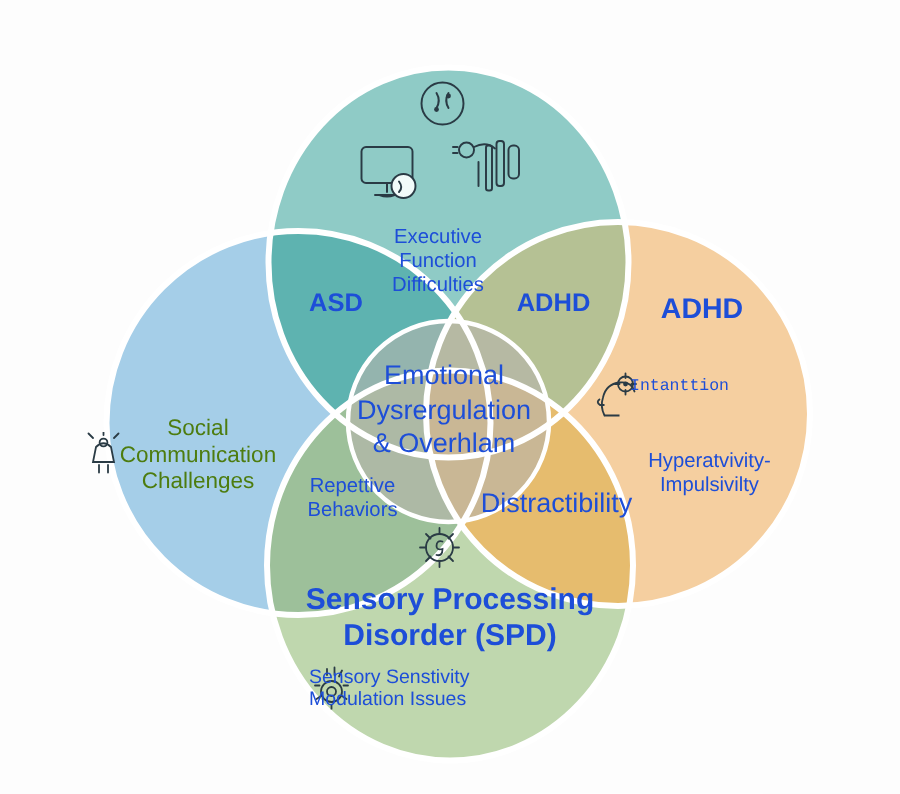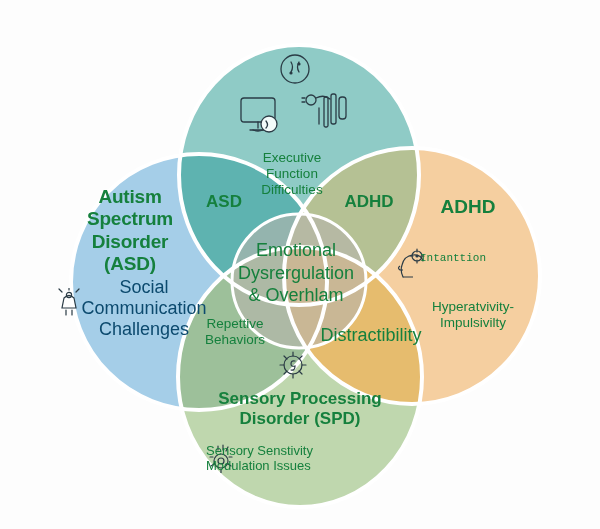--- a/index.html
+++ b/index.html
@@ -5,30 +5,30 @@
   html,body{margin:0;padding:0;}
   body{
     width:600px;height:529px;
     background:#ffffff;
     font-family:"Liberation Sans", sans-serif;
     overflow:hidden;
   }
   #canvas{position:relative;width:600px;height:529px;background:#fdfdfd;}
   svg.venn{position:absolute;left:0;top:0;width:600px;height:529px;}
 
-  .lbl{position:absolute;text-align:center;color:#15803d;line-height:1.18;}
+  .lbl{position:absolute;text-align:center;color:#1d4ed8;line-height:1.18;}
   .lbl.bold{font-weight:bold;}
 
   
   #asd-title{left:40px;top:186px;width:180px;font-size:19px;font-weight:bold;letter-spacing:-0.2px;}
-  #asd-sub{left:56px;top:277px;width:176px;font-size:18px;color:#0c4a6e;}
+  #asd-sub{left:44px;top:277px;width:176px;font-size:15px;color:#4d7c0f;}
   #adhd-title{left:398px;top:196px;width:140px;font-size:19px;font-weight:bold;}
   #adhd-sub1{left:420px;top:252px;width:120px;font-size:11px;text-align:left;font-family:Liberation Mono, monospace;}
   #adhd-sub2{left:398px;top:299px;width:150px;font-size:13.5px;}
-  #spd-title{left:185px;top:389px;width:230px;font-size:17px;font-weight:bold;}
+  #spd-title{left:185px;top:389px;width:230px;font-size:20px;font-weight:bold;}
   #spd-sub{left:206px;top:443px;width:200px;font-size:13px;text-align:left;}
 
   
   #exec{left:232px;top:150px;width:120px;font-size:13.5px;}
   #asd-ov{left:186px;top:192px;width:76px;font-size:17px;font-weight:bold;}
   #adhd-ov{left:326px;top:192px;width:86px;font-size:17px;font-weight:bold;}
   #repet{left:183px;top:316px;width:104px;font-size:13.5px;}
   #distract{left:316px;top:325px;width:110px;font-size:18px;}
   #center-lbl{left:232px;top:239px;width:128px;font-size:18px;line-height:1.25;}
 
@@ -148,26 +148,20 @@
 
   <div class="icon" style="left:206px;top:443px;">
     <svg width="30" height="30" viewBox="0 0 30 30" fill="none" stroke="#2a3b45" stroke-width="1.2">
       <path d="M12 3 v4 M17 2 v5 M22 4 l-2 4" stroke-linecap="round"></path>
       <circle cx="15" cy="18" r="7"></circle>
       <circle cx="15" cy="18" r="3"></circle>
       <path d="M4 14 h3 M5 23 l3 -2 M26 14 h-3 M25 23 l-3 -2 M15 27 v3" stroke-linecap="round"></path>
     </svg>
   </div>
 
-  <div class="lbl bold" id="asd-title">
-    <span>Autism</span><br>
-    <span>Spectrum</span><br>
-    <span>Disorder</span><br>
-    <span>(ASD)</span>
-  </div>
   <div class="lbl" id="asd-sub">
     <span>Social</span><br>
     <span>Communication</span><br>
     <span>Challenges</span>
   </div>
 
   <div class="lbl bold" id="adhd-title">ADHD</div>
   <div class="lbl" id="adhd-sub1">Intanttion</div>
   <div class="lbl" id="adhd-sub2">
     <span>Hyperatvivity-</span><br>

